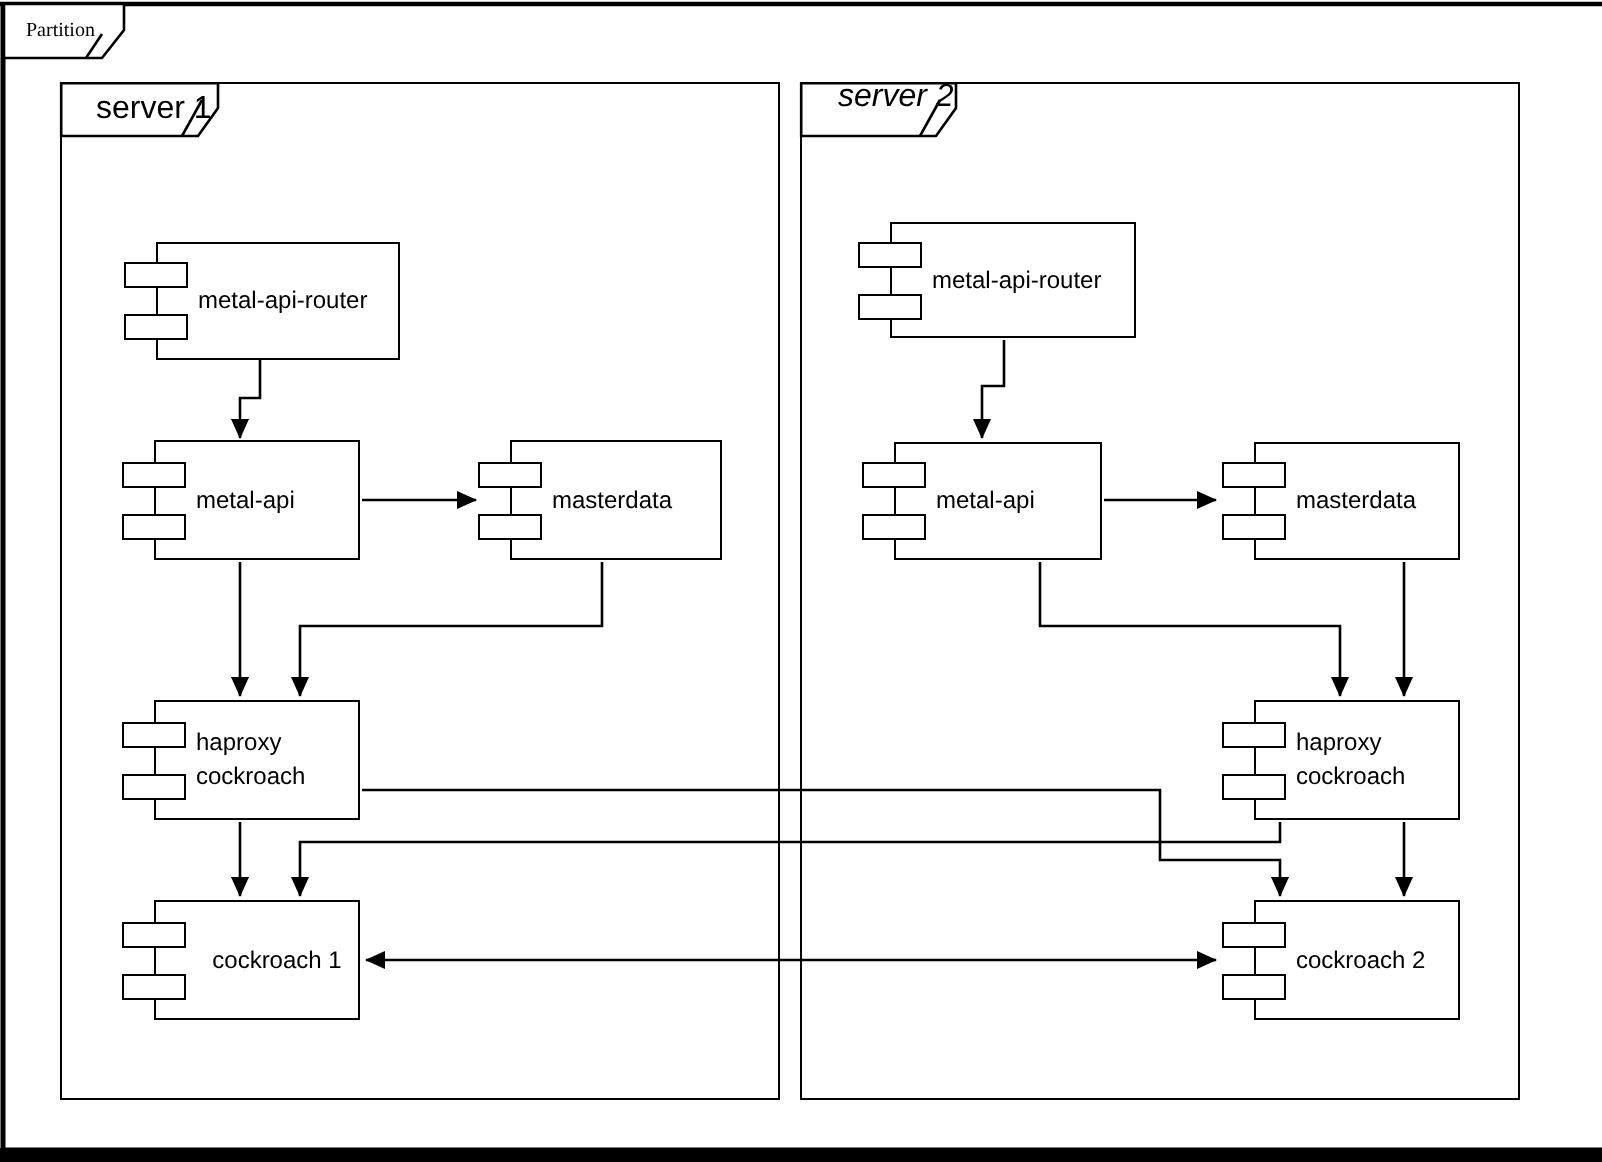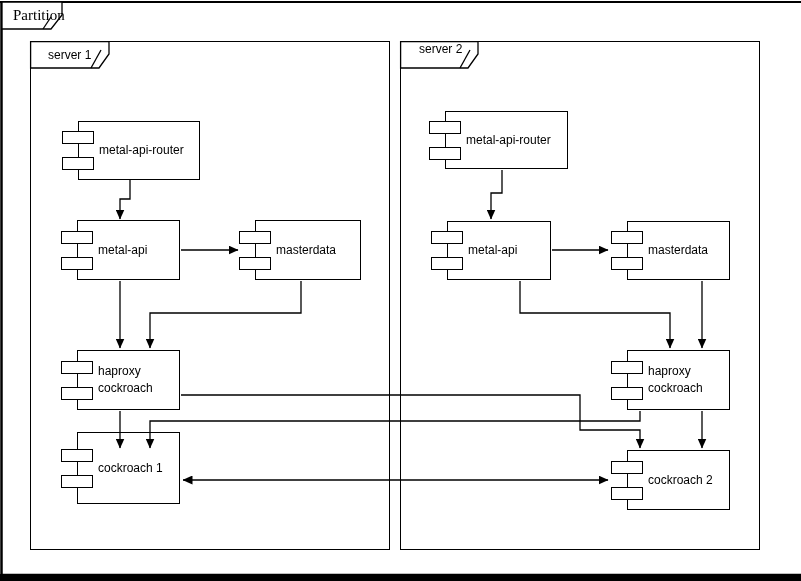--- a/index.html
+++ b/index.html
@@ -20,26 +20,26 @@
   }
   .server {
     position: absolute;
     border: 1.3px solid #000;
     background: transparent;
   }
   .tab-label {
     position: absolute;
     display: flex;
     align-items: center;
-    font-size: 12px;
+    font-size: 16px;
     color: #000;
   }
   .tab-label.serif {
     font-family: "Liberation Serif", serif;
-    font-size: 15px;
+    font-size: 10px;
   }
   .node {
     position: absolute;
     background: #fff;
     border: 1.3px solid #000;
     display: flex;
     align-items: center;
   }
   .node .nlabel {
     padding-left: 20px;
@@ -87,21 +87,21 @@
 
   <svg class="layer">
     <path class="chrome" d="M30.6,41.6 L109,41.6 L109,54 L99,68 L30.6,68 Z"></path>
     <path class="frameline" d="M101,50 L91,68" stroke-width="1.3"></path>
     <path class="chrome" d="M400.6,41.6 L478,41.6 L478,54 L468,68 L400.6,68 Z"></path>
     <path class="frameline" d="M470,50 L460,68" stroke-width="1.3"></path>
   </svg>
 
   <div class="tab-label serif" style="left:2px; top:2px; width:60px; height:27px; padding-left:11px;">Partition</div>
   <div class="tab-label" style="left:30px; top:41px; width:80px; height:27px; padding-left:18px;">server 1</div>
-  <div class="tab-label" style="left:400px; top:41px; width:80px; height:15px; padding-left:19px;">server 2</div>
+  <div class="tab-label" style="left:400px; top:41px; width:80px; height:15px; padding-left:19px;font-style:italic;">server 2</div>
 
   <div class="node" style="left:78px; top:121px; width:122px; height:59px;">
     <span class="crect r1"></span>
     <span class="crect r2"></span>
     <span class="nlabel">metal-api-router</span>
   </div>
   <div class="node" style="left:77px; top:220px; width:103px; height:60px;">
     <span class="crect r1"></span>
     <span class="crect r2"></span>
     <span class="nlabel">metal-api</span>
@@ -109,21 +109,21 @@
   <div class="node" style="left:255px; top:220px; width:106px; height:60px;">
     <span class="crect r1"></span>
     <span class="crect r2"></span>
     <span class="nlabel">masterdata</span>
   </div>
   <div class="node" style="left:77px; top:350px; width:103px; height:60px;">
     <span class="crect r1"></span>
     <span class="crect r2"></span>
     <span class="nlabel">haproxy cockroach</span>
   </div>
-  <div class="node" style="left:77px; top:432px; width:103px; height:72px;">
+  <div class="node" style="left:77px; top:450px; width:103px; height:60px;justify-content:center;">
     <span class="crect r1"></span>
     <span class="crect r2"></span>
     <span class="nlabel">cockroach 1</span>
   </div>
 
   <div class="node" style="left:445px; top:111px; width:123px; height:58px;">
     <span class="crect r1"></span>
     <span class="crect r2"></span>
     <span class="nlabel">metal-api-router</span>
   </div>

